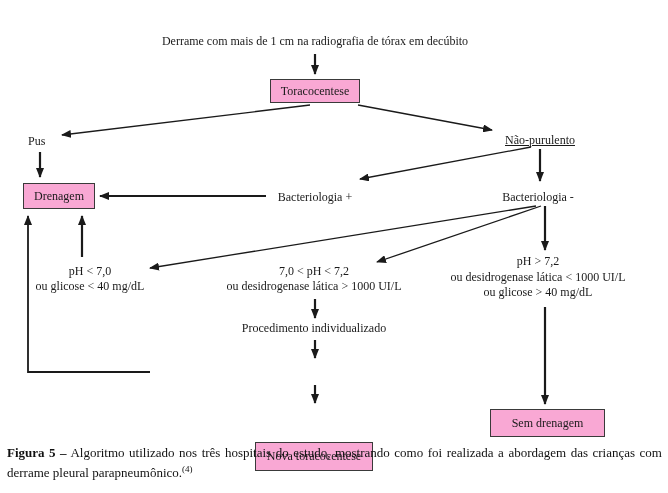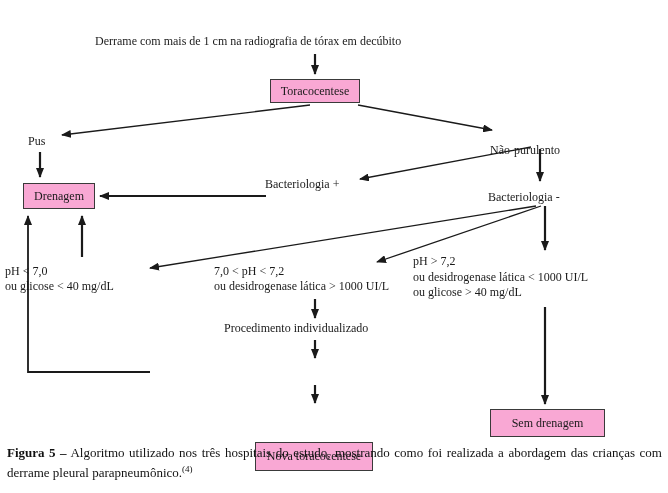--- a/index.html
+++ b/index.html
@@ -4,21 +4,21 @@
 <style>
   html,body{margin:0;padding:0;background:#ffffff;}
   #canvas{
     position:relative;width:668px;height:493px;background:#ffffff;
     font-family:"Liberation Serif","DejaVu Serif",serif;
     color:#1a1a1a;overflow:hidden;
   }
   #lines{position:absolute;left:0;top:0;width:668px;height:493px;}
   .lbl{
     position:absolute;font-size:12px;line-height:15px;white-space:nowrap;
-    text-align:left;color:#1a1a1a;
+    text-align:center;color:#1a1a1a;
   }
   .lbl.left{text-align:left;}
   .block div{white-space:nowrap;}
   .node{
     position:absolute;background:#f9a8d4;border:1.5px solid #3a3a3a;
     display:flex;align-items:center;justify-content:center;
     font-size:12px;box-sizing:border-box;
   }
   .caption{
     position:absolute;left:7px;top:443px;width:655px;
@@ -64,31 +64,31 @@
 
   <div class="lbl" style="left:95px;top:34px;width:440px;"></div>
   <div class="lbl" style="left:95px;top:34px;width:440px;">Derrame com mais de 1 cm na radiografia de tórax em decúbito</div>
 
   <div class="node" style="left:270px;top:79px;width:90px;height:24px;">
     <span>Toracocentese</span>
   </div>
 
   <div class="lbl left" style="left:28px;top:134px;">Pus</div>
 
-  <div class="lbl" style="left:490px;top:143px;width:100px;">Não-purulento</div>
+  <div class="lbl" style="left:490px;top:133px;width:100px;text-decoration:underline;">Não-purulento</div>
 
   <div class="node" style="left:23px;top:183px;width:72px;height:26px;text-align:right;">
     <span>Drenagem</span>
   </div>
 
-  <div class="lbl" style="left:265px;top:177px;width:100px;">Bacteriologia +</div>
+  <div class="lbl" style="left:265px;top:190px;width:100px;">Bacteriologia +</div>
 
   <div class="lbl" style="left:488px;top:190px;width:100px;">Bacteriologia -</div>
 
-  <div class="lbl block" style="left:5px;top:264px;width:150px;">
+  <div class="lbl block" style="left:15px;top:264px;width:150px;">
     <div>pH &lt; 7,0</div>
     <div>ou glicose &lt; 40 mg/dL</div>
   </div>
 
   <div class="lbl block" style="left:214px;top:264px;width:200px;">
     <div>7,0 &lt; pH &lt; 7,2</div>
     <div>ou desidrogenase lática &gt; 1000 UI/L</div>
   </div>
 
   <div class="lbl block" style="left:413px;top:254px;width:250px;line-height:15.5px;">

